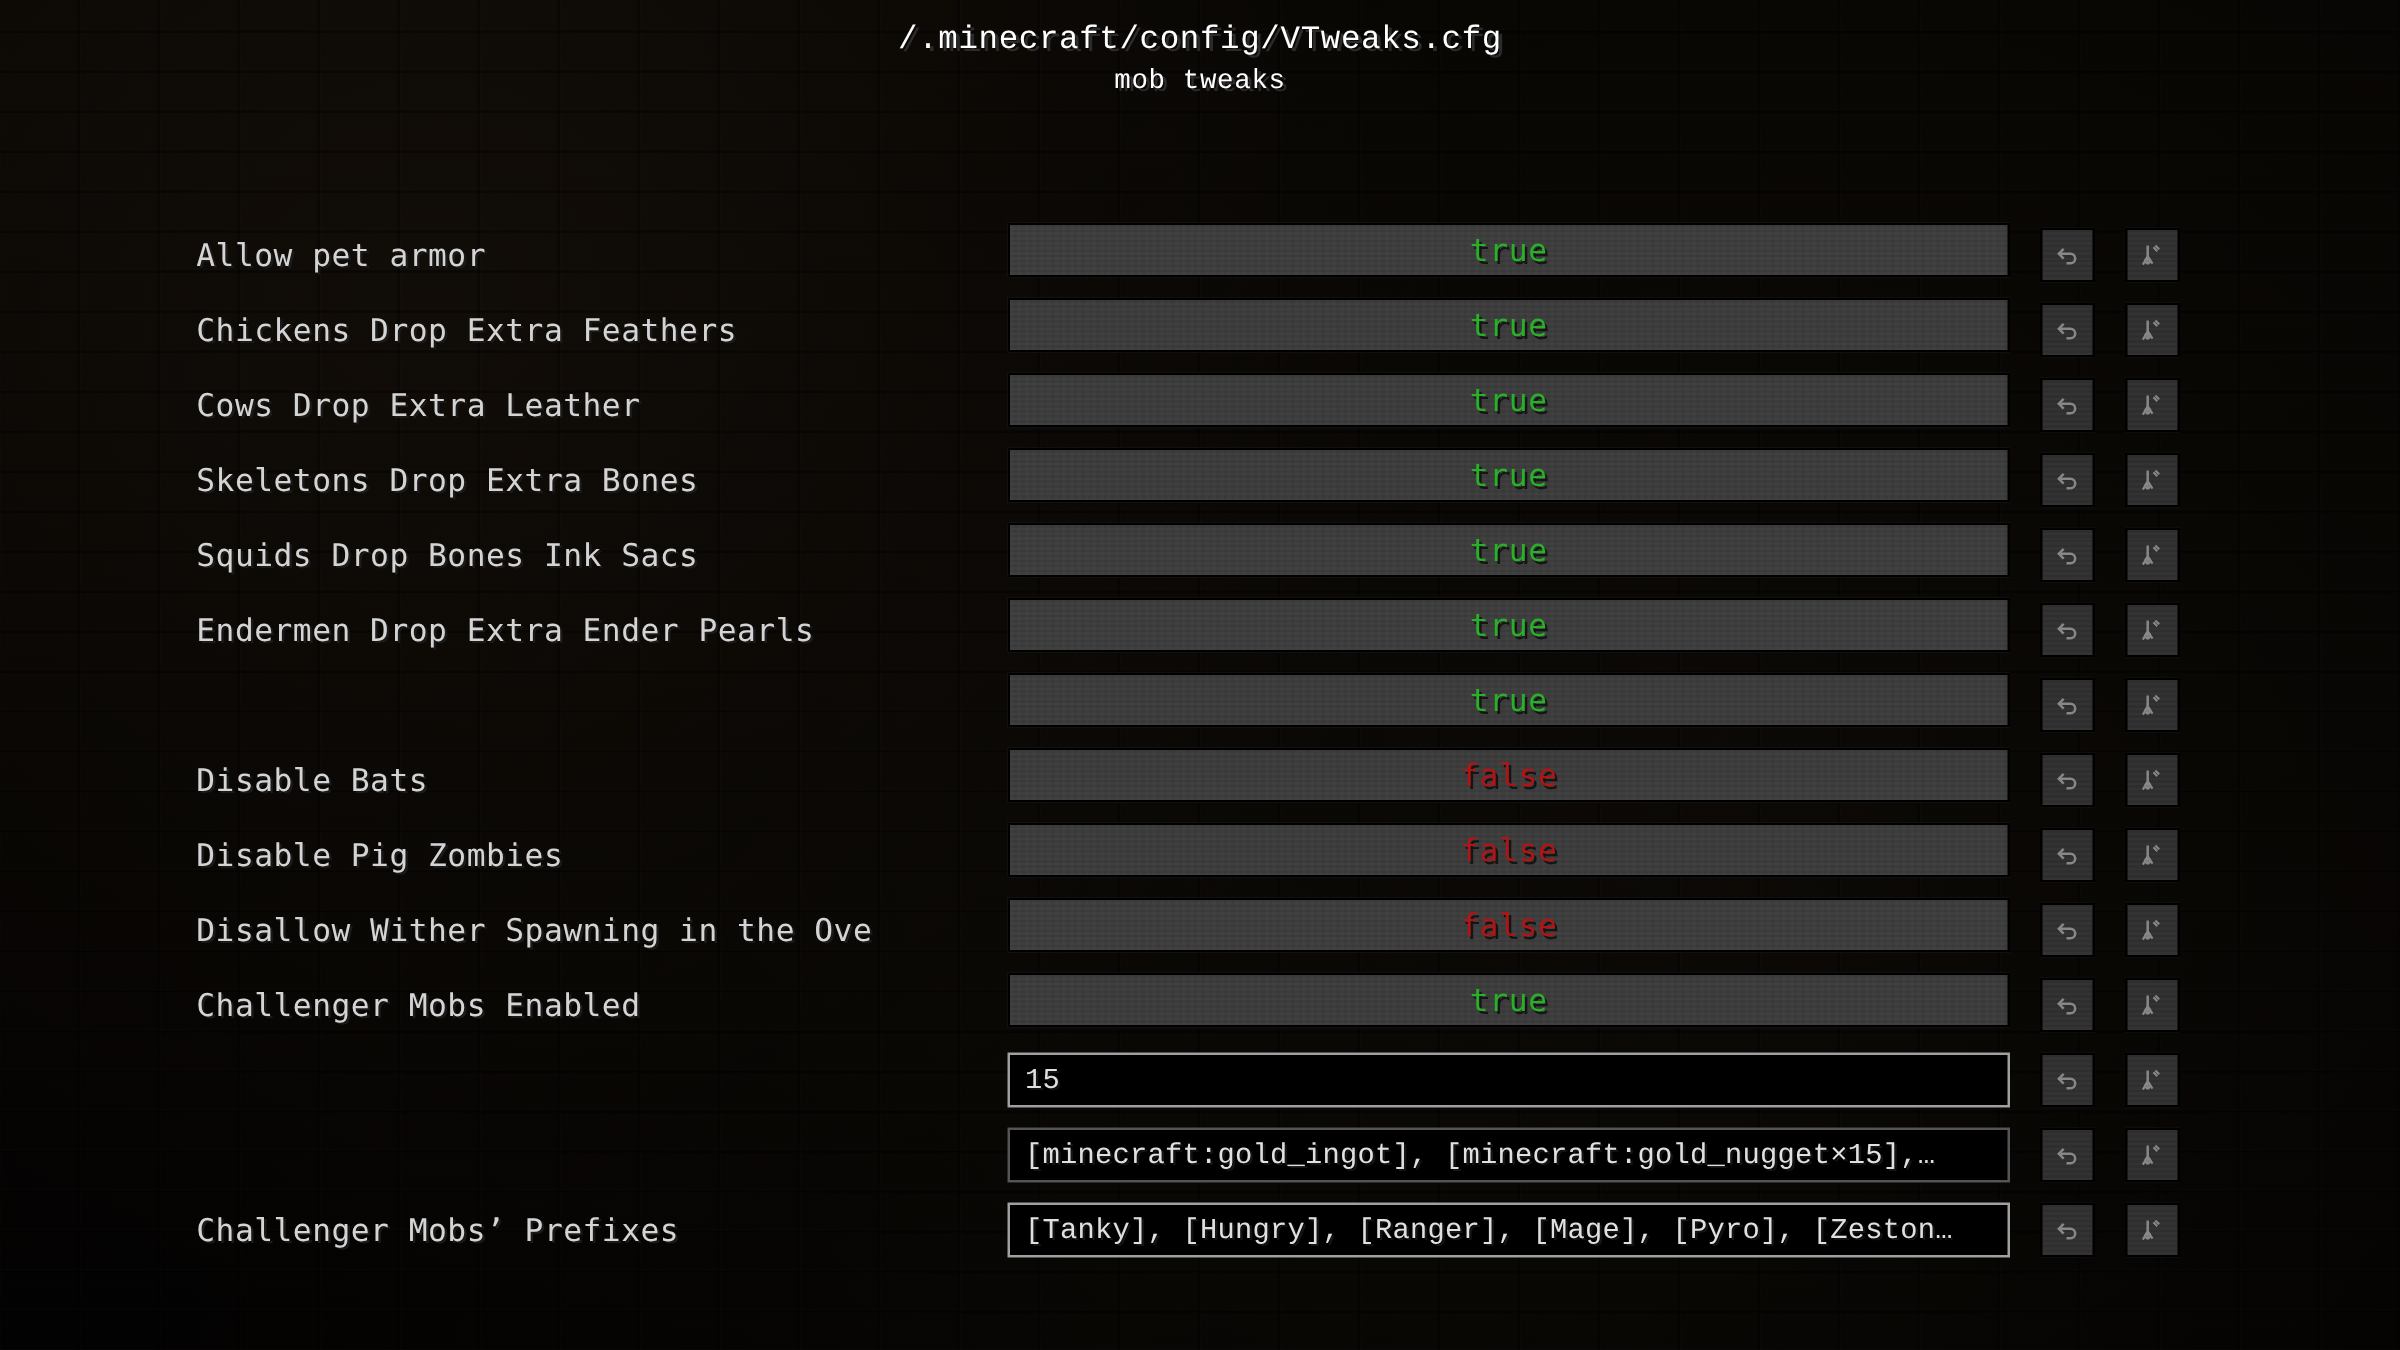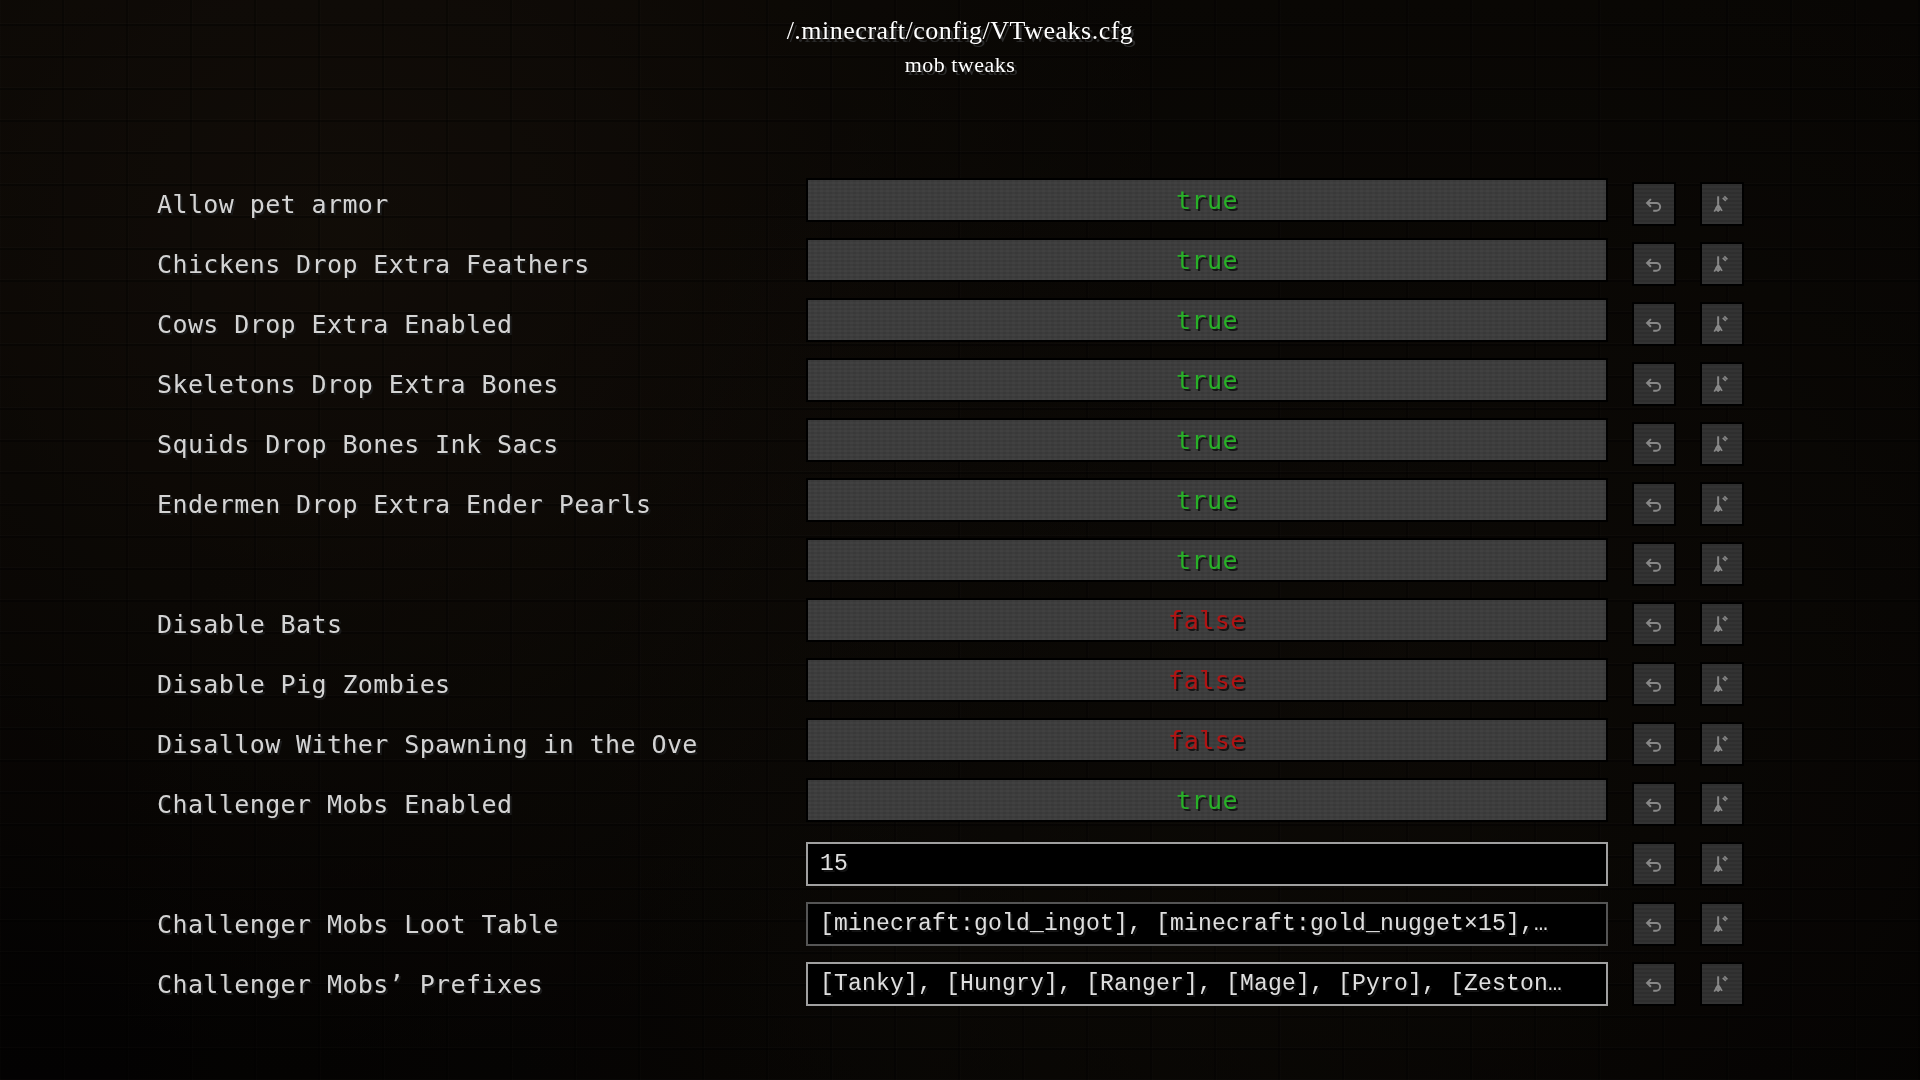--- a/index.html
+++ b/index.html
@@ -51,21 +51,21 @@
     text-align: center;
     pointer-events: none;
   }
   .header .line {
     display:block;
     color: #ffffff;
     font-size: 26px;
     line-height: 34px;
     letter-spacing: 0.5px;
     text-shadow: 3px 3px 0 #2b2b2b;
-    font-family: Liberation Serif, serif;
+    font-family: Liberation Mono, monospace;
   }
   .header .line.sub { font-size: 22px; }
 
   
   .list {
     position: absolute;
     left: 0; top: 106px;
     width: 1692px;
   }
   .row {
@@ -208,21 +208,21 @@
             <svg width="20" height="20" viewBox="0 0 26 26">
               <path d="M8 3 L8 14" stroke="#cfcfcf" stroke-width="2.6" fill="none"></path>
               <path d="M8 14 L3 23 M8 14 L8 23 M8 14 L13 22" stroke="#cfcfcf" stroke-width="2.2" fill="none"></path>
               <path d="M14 5 L18 9 M16 3 L20 7" stroke="#cfcfcf" stroke-width="2.2" fill="none"></path>
               <circle cx="8" cy="19" r="2.4" fill="none" stroke="#cfcfcf" stroke-width="2.2"></circle>
             </svg>
           </span>
         </div>
       </div>
       <div class="row">
-        <div class="row-label">Cows Drop Extra Enabled</div>
+        <div class="row-label">Cows Drop Extra Leather</div>
         <div class="val-btn">
           <span class="v is-true">true</span>
         </div>
         <div class="mini undo">
           <span>
             <svg width="20" height="17" viewBox="0 0 26 22">
               <path d="M9 4 L4 9 L9 14" fill="none" stroke="#cfcfcf" stroke-width="2.6"></path>
               <path d="M4 9 L16 9 A5 5 0 0 1 16 19 L12 19" fill="none" stroke="#cfcfcf" stroke-width="2.6"></path>
             </svg>
           </span>
@@ -446,21 +446,20 @@
             <svg width="20" height="20" viewBox="0 0 26 26">
               <path d="M8 3 L8 14" stroke="#cfcfcf" stroke-width="2.6" fill="none"></path>
               <path d="M8 14 L3 23 M8 14 L8 23 M8 14 L13 22" stroke="#cfcfcf" stroke-width="2.2" fill="none"></path>
               <path d="M14 5 L18 9 M16 3 L20 7" stroke="#cfcfcf" stroke-width="2.2" fill="none"></path>
               <circle cx="8" cy="19" r="2.4" fill="none" stroke="#cfcfcf" stroke-width="2.2"></circle>
             </svg>
           </span>
         </div>
       </div>
       <div class="row">
-        <div class="row-label">Challenger Mobs Loot Table</div>
         <div class="val-text dim">
           <span class="v">[minecraft:gold_ingot], [minecraft:gold_nugget×15],…</span>
         </div>
         <div class="mini undo">
           <span>
             <svg width="20" height="17" viewBox="0 0 26 22">
               <path d="M9 4 L4 9 L9 14" fill="none" stroke="#cfcfcf" stroke-width="2.6"></path>
               <path d="M4 9 L16 9 A5 5 0 0 1 16 19 L12 19" fill="none" stroke="#cfcfcf" stroke-width="2.6"></path>
             </svg>
           </span>

